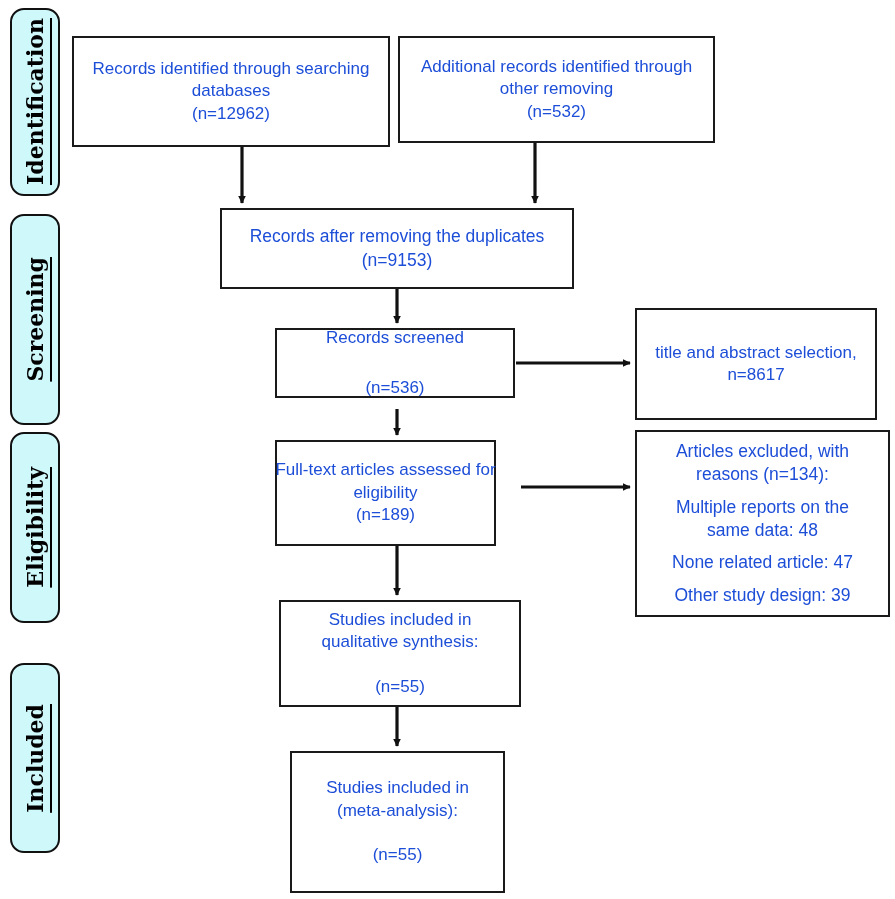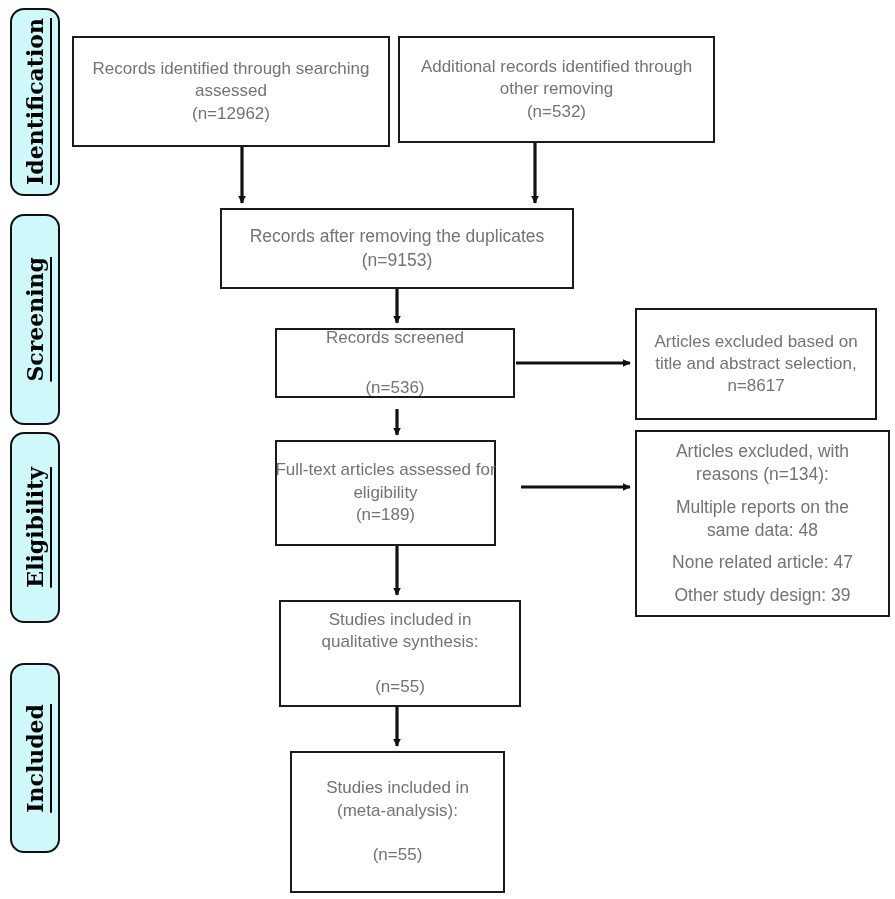--- a/index.html
+++ b/index.html
@@ -53,21 +53,21 @@
     display: flex;
     flex-direction: column;
     align-items: center;
     justify-content: center;
     text-align: center;
     padding: 4px 8px;
   }
   .node .line {
     display: block;
     font-size: 17px;
-    color: #737373;
+    color: #1d4ed8;
     line-height: 1.32;
     white-space: nowrap;
   }
   .node .line.gap {
     margin-top: 22px;
   }
   .node.wide .line { font-size: 17.5px; }
   .node.excl .line { font-size: 17px; line-height: 1.30; }
   .node.excl2 .line { font-size: 17.5px; line-height: 1.30; }
   .node.excl2 .line.gap { margin-top: 10px; }
@@ -97,42 +97,41 @@
   <div class="phase" style="left:10px; top:432px; width:50px; height:191px;">
     <span class="phase-label">Eligibility</span>
   </div>
 
   <div class="phase" style="left:10px; top:663px; width:50px; height:190px;">
     <span class="phase-label">Included</span>
   </div>
 
   <div class="node" style="left:72px; top:36px; width:318px; height:111px;">
     <span class="line">Records identified through searching</span>
-    <span class="line">assessed</span>
+    <span class="line">databases</span>
     <span class="line">(n=12962)</span>
   </div>
 
   <div class="node" style="left:398px; top:36px; width:317px; height:107px;">
     <span class="line">Additional records identified through</span>
     <span class="line">other removing</span>
     <span class="line">(n=532)</span>
   </div>
 
   <div class="node wide" style="left:220px; top:208px; width:354px; height:81px;">
     <span class="line">Records after removing the duplicates</span>
     <span class="line">(n=9153)</span>
   </div>
 
   <div class="node" style="left:275px; top:328px; width:240px; height:70px;gap:28px;">
     <span class="line">Records screened</span>
     <span class="line">(n=536)</span>
   </div>
 
   <div class="node excl" style="left:635px; top:308px; width:242px; height:112px;">
-    <span class="line">Articles excluded based on</span>
     <span class="line">title and abstract selection,</span>
     <span class="line">n=8617</span>
   </div>
 
   <div class="node" style="left:275px; top:440px; width:221px; height:106px;">
     <span class="line">Full-text articles assessed for</span>
     <span class="line">eligibility</span>
     <span class="line">(n=189)</span>
   </div>
 

